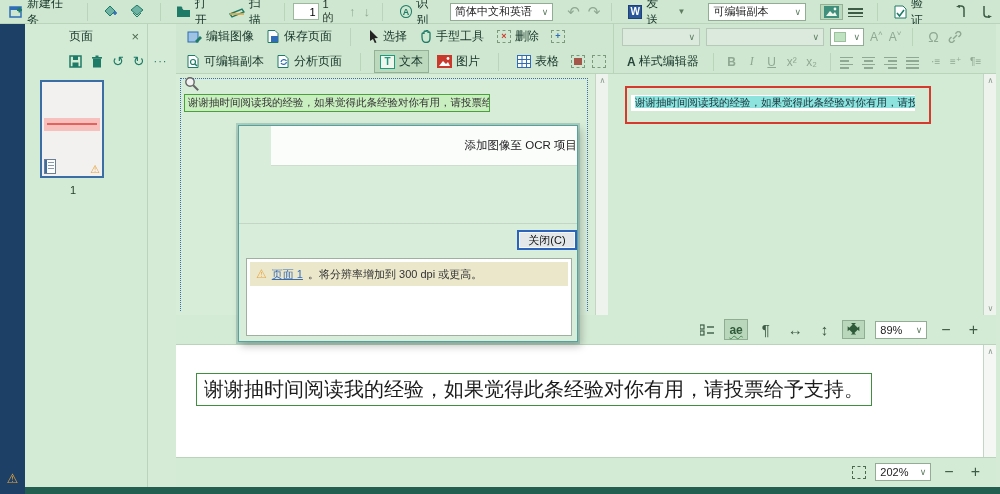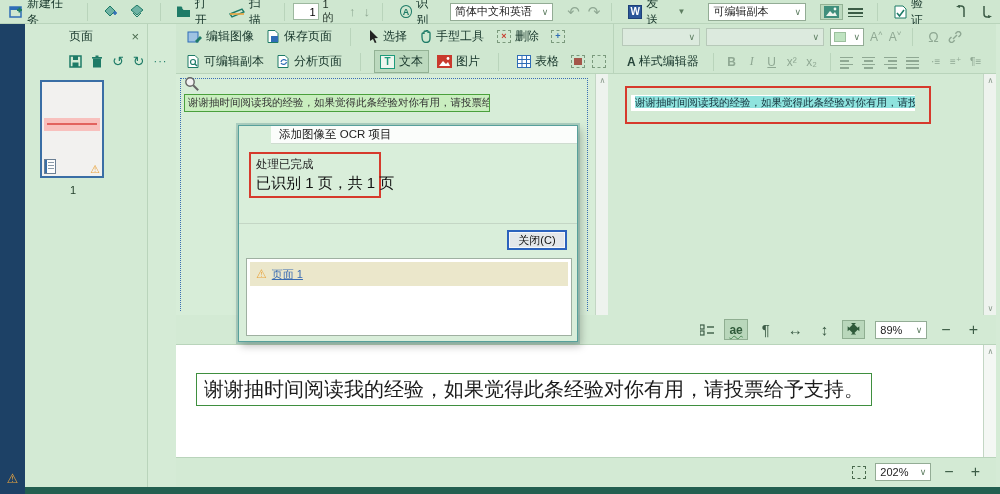--- a/index.html
+++ b/index.html
@@ -91,28 +91,28 @@
   #statusbar { height:28px; background:#d3ead4; display:flex; align-items:center; padding:0 12px 0 6px; }
   #zoom-panel-btn { display:inline-flex; align-items:center; gap:5px; background:#dcecdd;
     border:1px solid #b5cdb7; padding:3px 8px; font-size:12px; color:#2b4a33; }
   #status-right { margin-left:auto; display:flex; align-items:center; gap:9px; }
 
   #bottomstrip { left:25px; bottom:0; width:975px; height:7px; background:#235f50; }
 
   
   #dialog { left:238px; top:125px; width:340px; height:217px; background:#d9eeda;
     border:1px solid #57a09b; box-shadow:0 0 0 2px rgba(90,150,145,.35), 3px 4px 8px rgba(0,0,0,.25); z-index:10; }
-  #dialog-title { height:18px; background:#fbfdfb; border-bottom:1px solid #cfdcd0;
-    display:flex; align-items:center; padding-left:8px; font-size:11.5px; color:#222; }
+  #dialog-title { height:40px; background:#fbfdfb; border-bottom:1px solid #cfdcd0;
+    display:flex; align-items:center; padding-left:8px; font-size:11.5px; color:#222;justify-content:flex-end; }
   #status-annot { position:absolute; left:10px; top:26px; width:132px; height:46px;
     border:2px solid #d63a2c; padding:3px 5px; }
   #dlg-line1 { font-size:11.5px; color:#222; }
   #dlg-line2 { font-size:15px; color:#111; margin-top:2px; white-space:nowrap; }
   #dlg-footer-sep { position:absolute; left:0; top:97px; width:100%; height:1px; background:#c4d6c5; }
-  #close-btn { position:absolute; right:10px; top:104px; width:60px; height:20px; background:#e3e7ea;
+  #close-btn { position:absolute; right:0; top:104px; width:60px; height:20px; background:#e3e7ea;
     border:2px solid #2c63bd; box-shadow:inset 0 0 0 1px #f5f7f9; font-size:11px; color:#111;
     display:flex; align-items:center; justify-content:center; }
   #warnbox { position:absolute; left:7px; top:132px; width:326px; height:78px; background:#fff; border:1px solid #9fb0a1; }
   #warnstrip { margin:3px; height:24px; background:#ebe7cb; display:flex; align-items:center;
     gap:5px; padding:0 6px; font-size:11px; color:#333; white-space:nowrap; }
   .warn-tri { color:#e9a43e; font-size:12px; }
   .link { color:#3a6cb3; text-decoration:underline;text-align:center; }
 
   
   #mag-cursor { position:absolute; left:8px; top:2px; }
@@ -531,25 +531,22 @@
     </div>
   </div>
 </div>
 
 <div id="bottomstrip" class="abs"></div>
 
 <div id="dialog" class="abs">
   <div id="dialog-title">
     <span>添加图像至 OCR 项目</span>
   </div>
-  <div id="status-annot">
-    <div id="dlg-line1">处理已完成</div>
-    <div id="dlg-line2">已识别 1 页，共 1 页</div>
-  </div>
   <div id="dlg-footer-sep"></div>
   <div id="close-btn">关闭(C)</div>
   <div id="warnbox">
     <div id="warnstrip">
       <span class="warn-tri">⚠</span>
       <span class="link">页面 1</span>
+        <span>。将分辨率增加到 300 dpi 或更高。</span>
     </div>
   </div>
 </div>
 
 </body></html>

